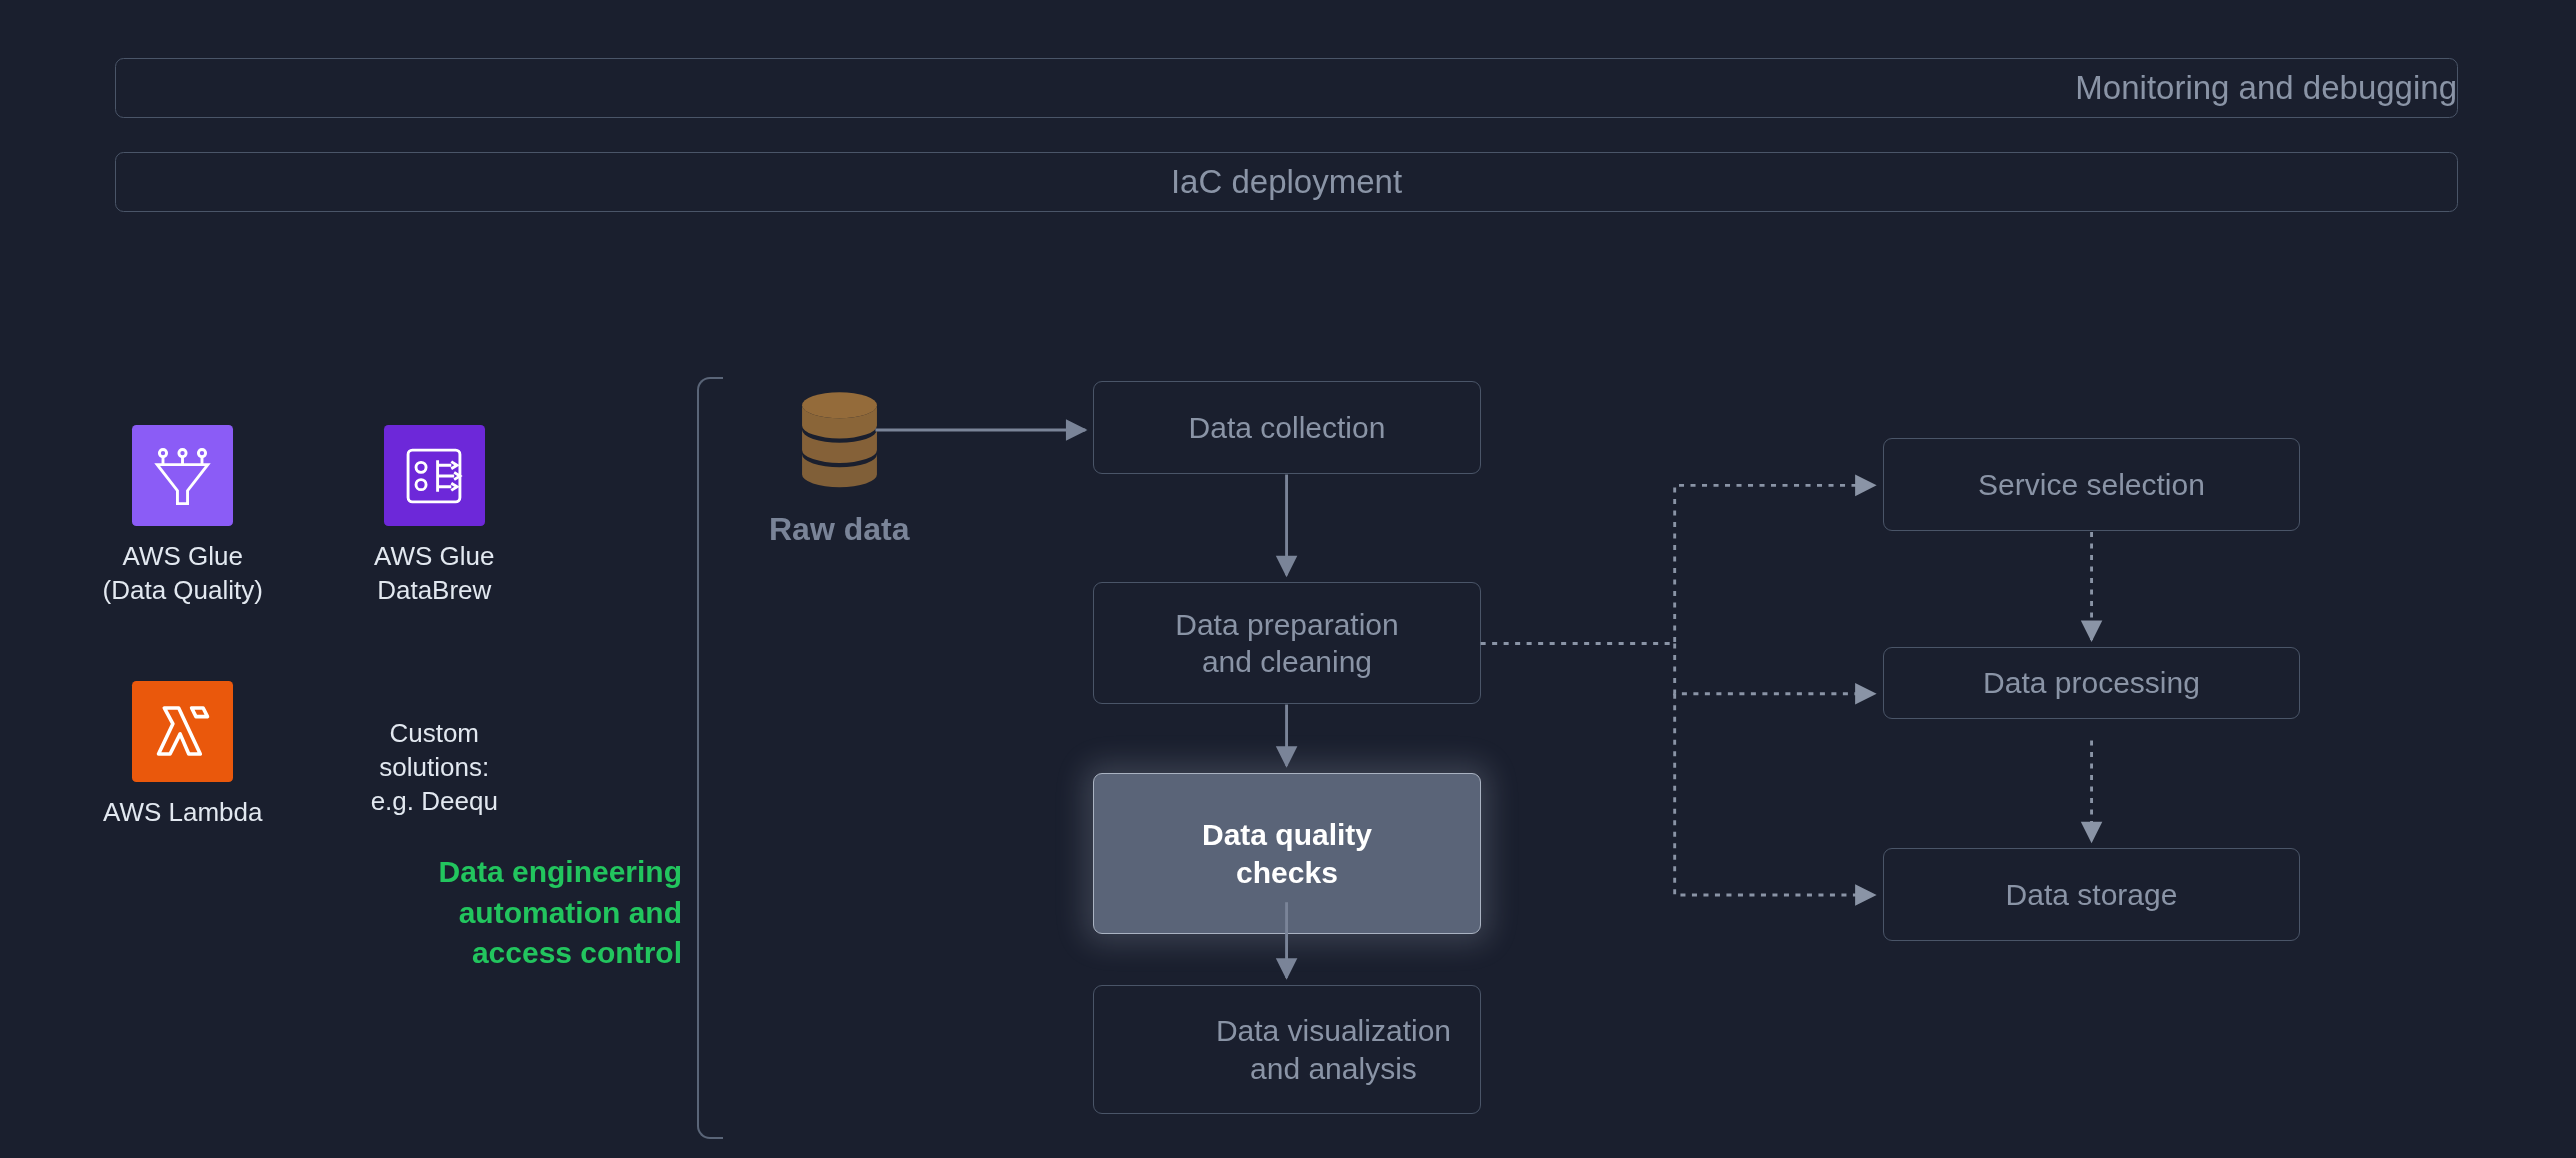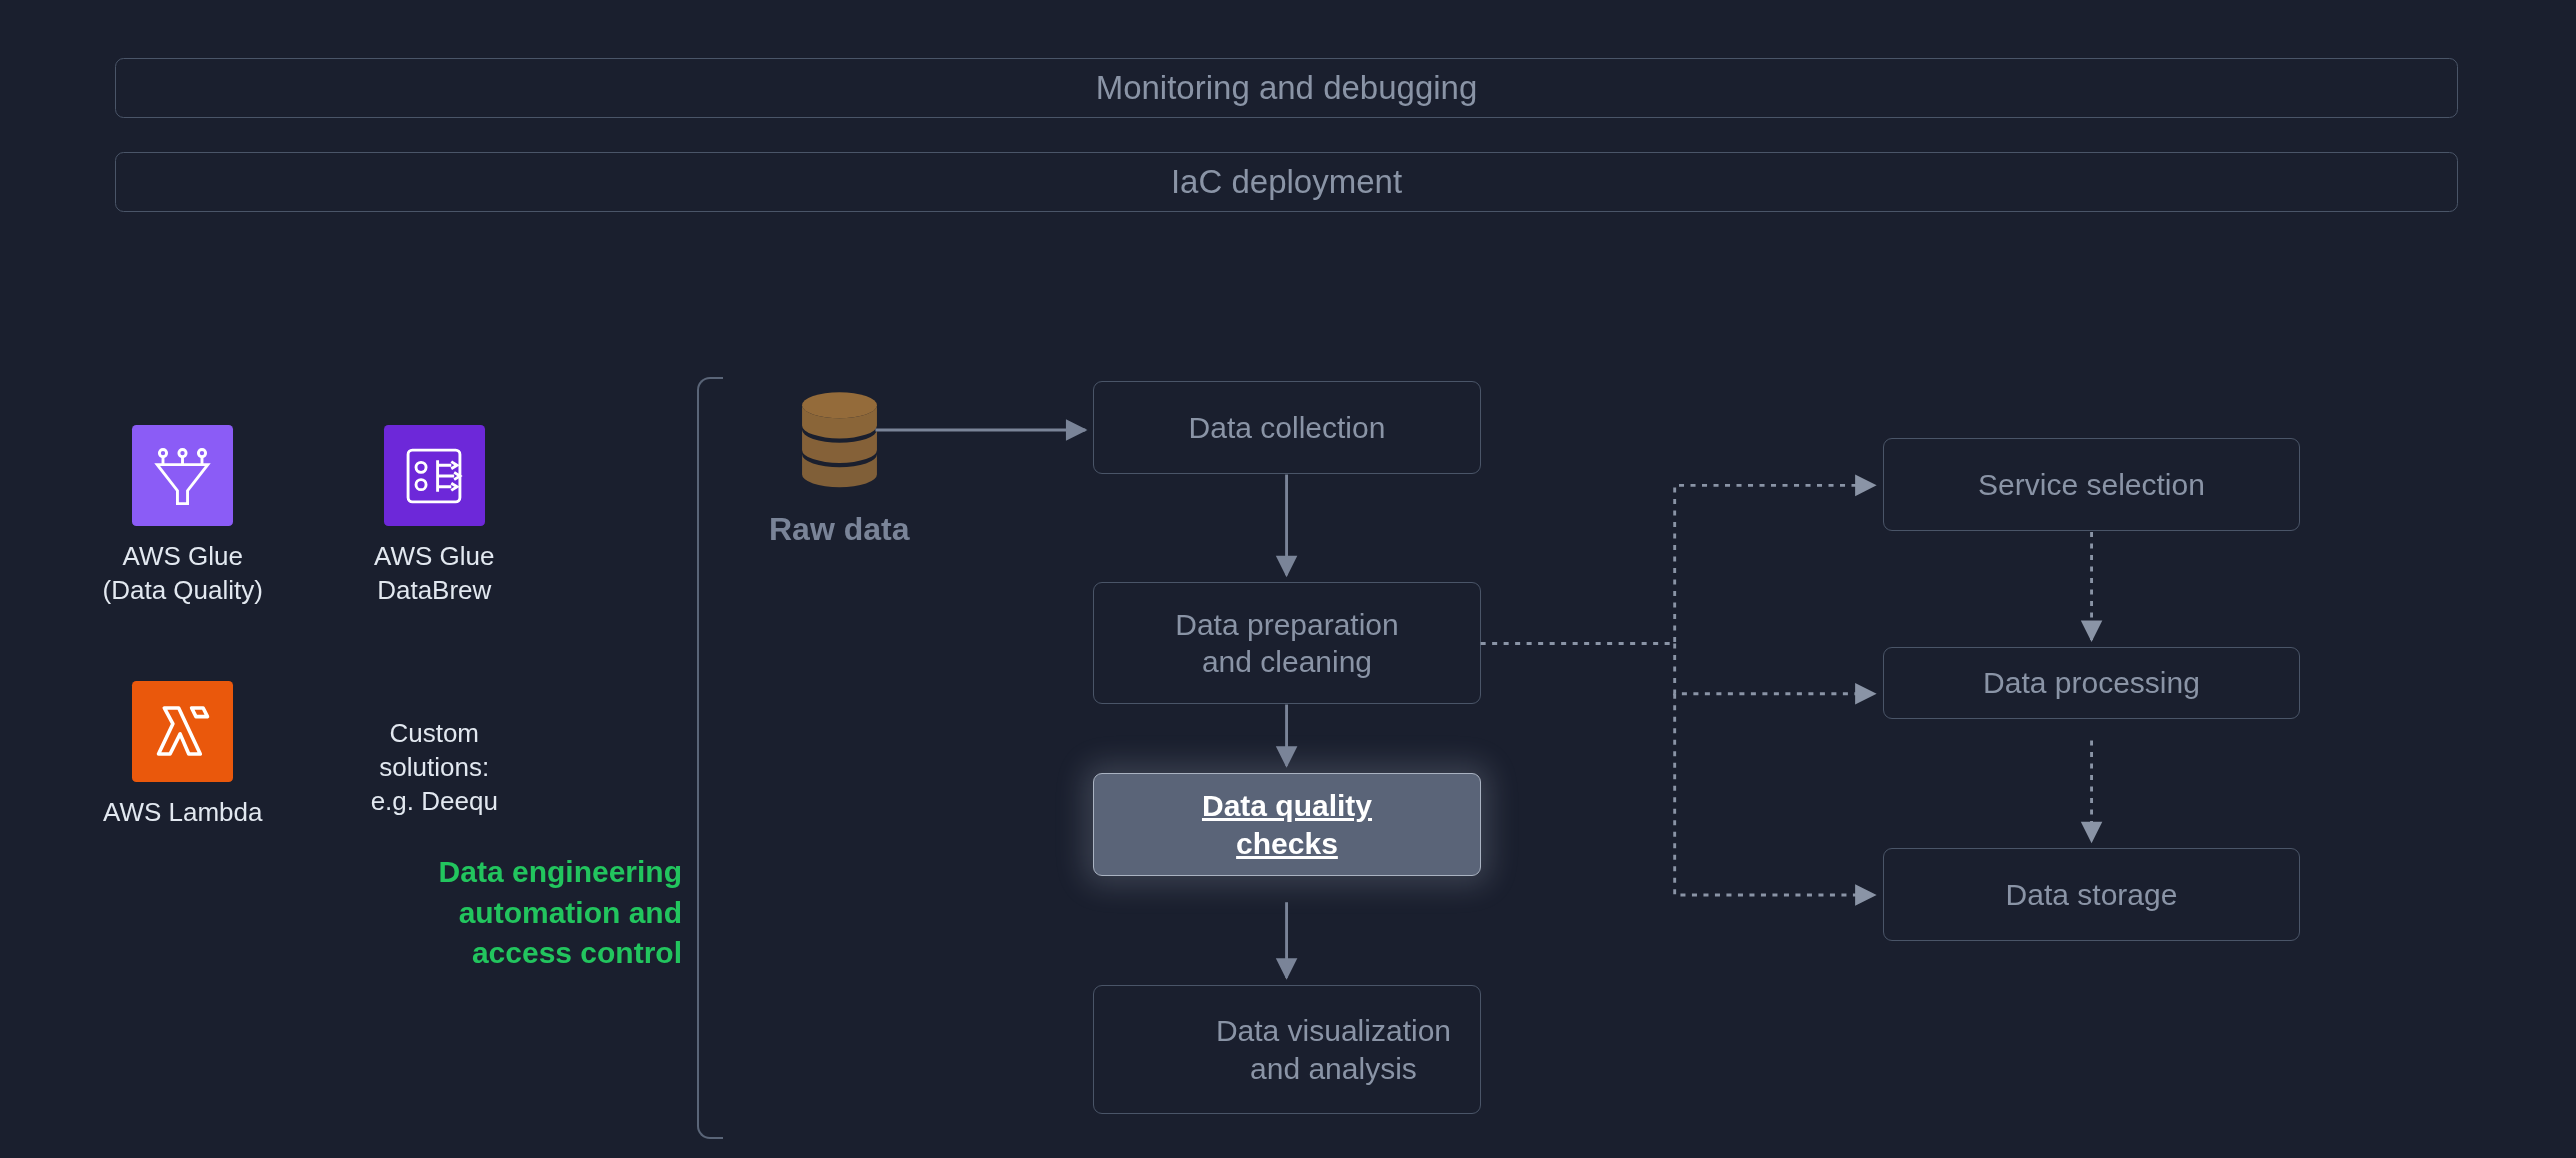--- a/index.html
+++ b/index.html
@@ -16,21 +16,21 @@
     position: absolute;
     left: 115px;
     width: 2343px;
     border: 1.4px solid #4a5568;
     border-radius: 8.6px;
     color: #8a94a6;
     font-size: 33px;
     text-align: center;
     padding: 10px 0;
   }
-  .banner-top { top: 58px; }
+  .banner-top { top: 58px; text-align: right; }
   .banner-bottom { top: 152px; }
 
   .services {
     position: absolute;
     left: 93px;
     top: 395px;
     width: 431px;
   }
   .service-row {
     display: flex;
@@ -191,21 +191,21 @@
   </svg>
   <div class="section-label" style="position:static; color:#7a8498; margin-top:13px; font-size:32px;">Raw data</div>
 </div>
 
 <div class="node" style="left:1093px; top:381px; width:388px; height:93px;">
   <span>Data collection</span>
 </div>
 <div class="node" style="left:1093px; top:582px; width:388px; height:122px;">
   <span>Data preparation<br>and cleaning</span>
 </div>
-<div class="node node-highlight" style="left:1093px; top:773px; width:388px; height:103px;text-decoration:underline;">
+<div class="node node-highlight" style="left:1093px; top:773px; width:388px; height:161px;">
   <span>Data quality<br>checks</span>
 </div>
 <div class="node" style="left:1093px; top:985px; width:388px; height:129px;justify-content:flex-end;">
   <span>Data visualization<br>and analysis</span>
 </div>
 
 <div class="node" style="left:1883px; top:438px; width:417px; height:93px;">
   <span>Service selection</span>
 </div>
 <div class="node" style="left:1883px; top:647px; width:417px; height:72px;">

